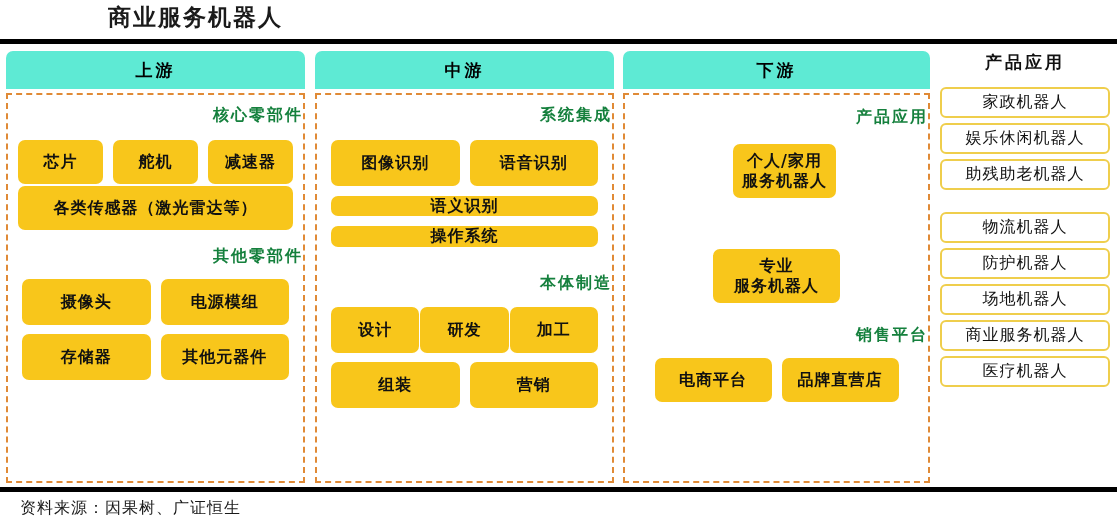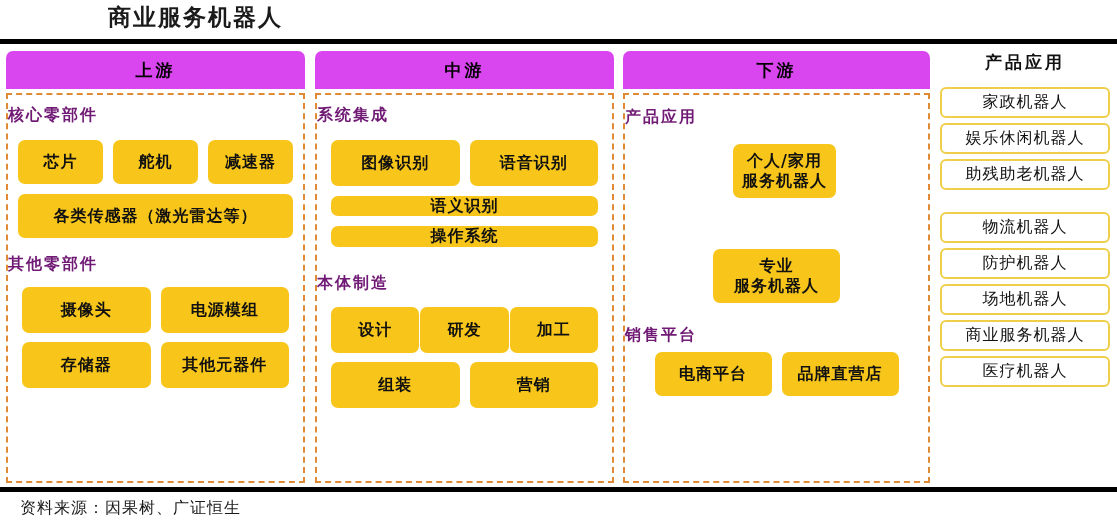--- a/index.html
+++ b/index.html
@@ -60,21 +60,21 @@
   }
   .col-up    { left: 6px;   width: 299px; }
   .col-mid   { left: 315px; width: 299px; }
   .col-down  { left: 623px; width: 307px; }
 
   .col-header {
     position: absolute;
     left: 0; top: 0;
     width: 100%;
     height: 38px;
-    background: #d946ef;
+    background: #5eead4;
     border-radius: 7px 7px 0 0;
     box-sizing: border-box;
     display: flex;
     align-items: center;
     justify-content: center;
     color: #000;
     font-size: 17px;
     font-weight: bold;
     letter-spacing: 3px;
   }
@@ -84,25 +84,25 @@
     width: 100%;
     bottom: 0;
     box-sizing: border-box;
     border: 2px dashed #E08A36;
     background: #ffffff;
     padding: 0;
   }
 
   
   .group-title {
-    text-align: left;
+    text-align: right;
     font-size: 16px;
     font-weight: bold;
     letter-spacing: 2px;
-    color: #701a75;
+    color: #15803d;
   }
 
   .row {
     display: flex;
     justify-content: center;
     gap: 10px;
   }
 
   .ybox {
     background: #F8C61B;
@@ -116,21 +116,21 @@
     letter-spacing: 1px;
     color: #111;
     box-sizing: border-box;
     line-height: 1.28;
   }
 
   
   .up-t1 { margin-top: 10px; }
   .up-r1 { margin-top: 14px; padding: 0 10px; font-family: Liberation Serif, serif; }
   .up-r1 .ybox { flex: 1 1 0; height: 44px; }
-  .up-r2 { margin-top: 10px; padding: 0 10px; }
+  .up-r2 { margin-top: 2px; padding: 0 10px; }
   .up-r2 .ybox { flex: 1 1 0; height: 44px; font-size: 16px; }
   .up-t2 { margin-top: 16px; }
   .up-r3 { margin-top: 12px; padding: 0 14px; }
   .up-r3 .ybox { flex: 1 1 0; height: 46px; }
   .up-r4 { margin-top: 9px; padding: 0 14px; }
   .up-r4 .ybox { flex: 1 1 0; height: 46px; }
 
   
   .mid-t1 { margin-top: 10px; }
   .mid-r1 { margin-top: 14px; padding: 0 14px; }
@@ -143,21 +143,21 @@
   .mid-r4 { margin-top: 9px; padding: 0 14px; }
   .mid-r4 .ybox { flex: 1 1 0; height: 46px; }
 
   
   .dn-t1 { margin-top: 12px; }
   .dn-r1 { margin-top: 16px; }
   .dn-r1 .ybox { width: 103px; height: 54px; margin-left: 16px; }
   .dn-r2 { margin-top: 51px; }
   .dn-r2 .ybox { width: 127px; height: 54px; }
   .dn-t2 { margin-top: 22px; }
-  .dn-r3 { margin-top: 6px; }
+  .dn-r3 { margin-top: 12px; }
   .dn-r3 .ybox { width: 117px; height: 44px; }
 
   
   .apps {
     position: absolute;
     left: 940px;
     top: 51px;
     width: 170px;
   }
   .apps-title {

